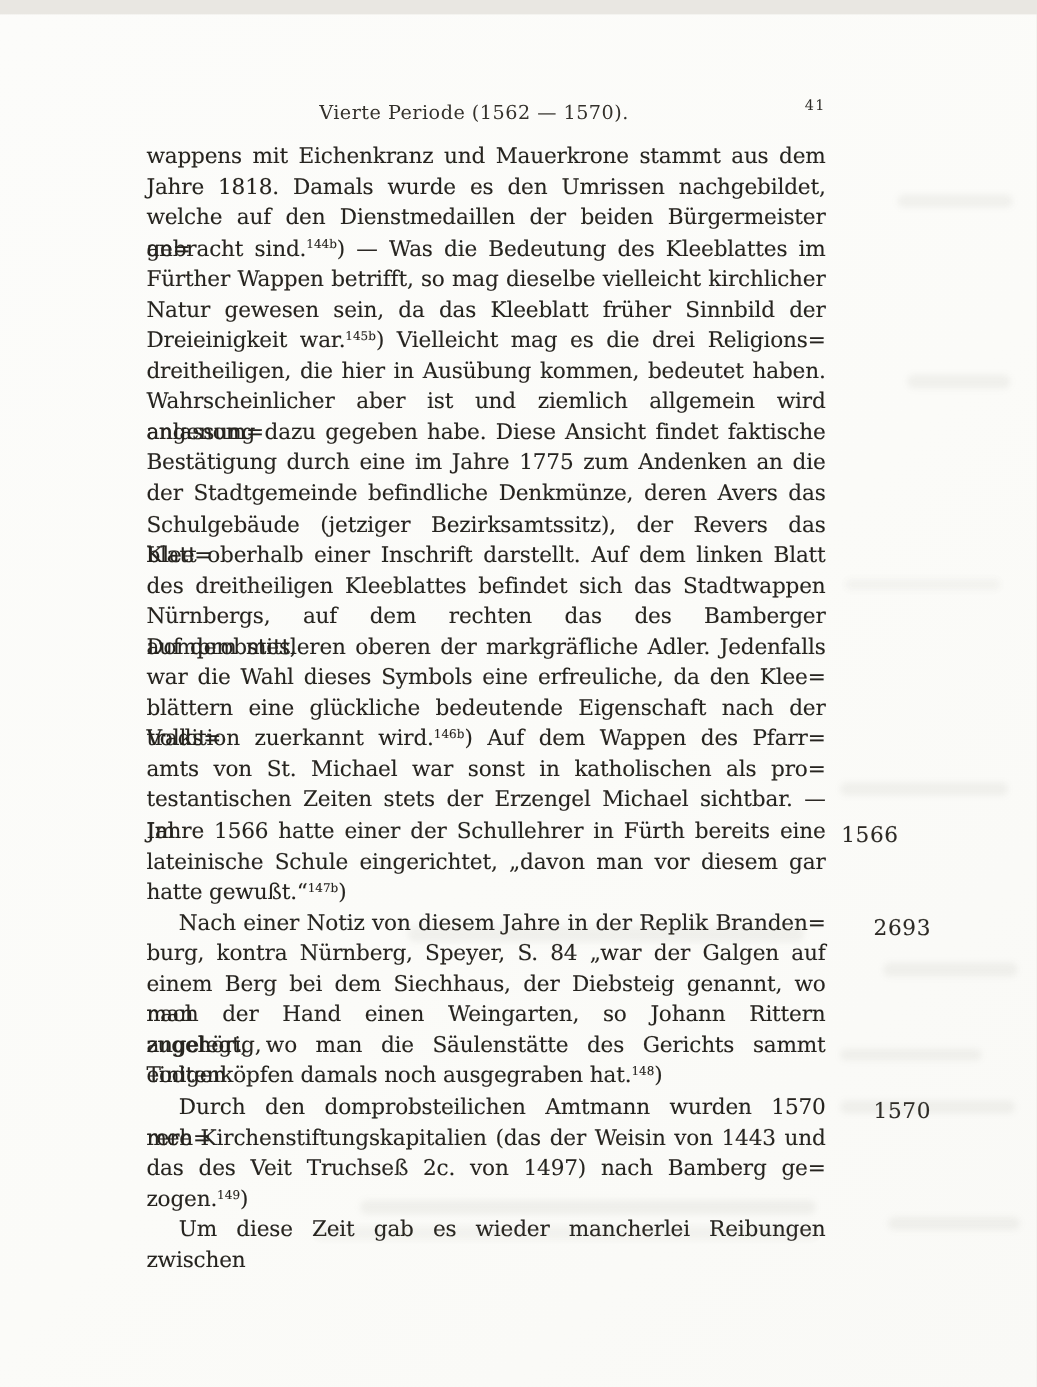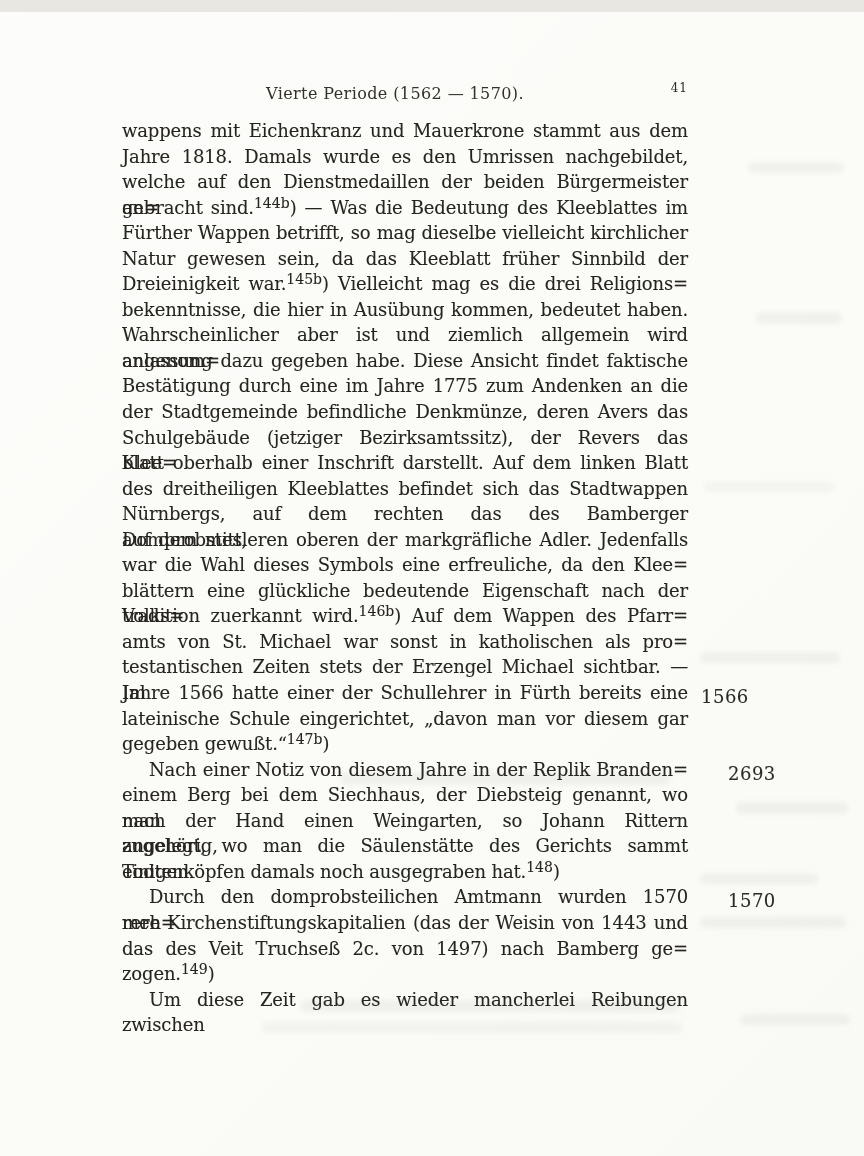--- a/index.html
+++ b/index.html
@@ -59,21 +59,21 @@
     white-space: normal;
     -webkit-text-stroke: 0.2px rgba(38, 34, 28, 0.45);
   }
   .line.last {
     text-align-last: left;
   }
   .line.indent {
     text-indent: 27px;
   }
   .line sup {
-    font-size: 14px;
+    font-size: 10px;
     line-height: 0;
     vertical-align: 6px;
     letter-spacing: 0;
   }
   .margin-year {
     position: absolute;
     left: calc(100% + 13px);
     top: 4px;
     font-size: 18px;
     letter-spacing: 0.5px;
@@ -112,39 +112,40 @@
   </div>
 
   <div id="text-body">
       <div class="line"><span>wappens mit Eichenkranz und Mauerkrone stammt aus dem</span></div>
       <div class="line"><span>Jahre 1818.  Damals wurde es den Umrissen nachgebildet,</span></div>
       <div class="line"><span>welche auf den Dienstmedaillen der beiden Bürgermeister an=</span></div>
       <div class="line"><span>gebracht sind.</span><sup>144b</sup><span>) — Was die Bedeutung des Kleeblattes im</span></div>
       <div class="line"><span>Fürther Wappen betrifft, so mag dieselbe vielleicht kirchlicher</span></div>
       <div class="line"><span>Natur gewesen sein, da das Kleeblatt früher Sinnbild der</span></div>
       <div class="line"><span>Dreieinigkeit war.</span><sup>145b</sup><span>) Vielleicht mag es die drei Religions=</span></div>
-      <div class="line"><span>bekenntnisse, die hier in Ausübung kommen, bedeutet haben.</span></div>
+      <div class="line"><span>dreitheiligen, die hier in Ausübung kommen, bedeutet haben.</span></div>
       <div class="line"><span>Wahrscheinlicher aber ist und ziemlich allgemein wird angenom=</span></div>
       <div class="line"><span>anlassung dazu gegeben habe.  Diese Ansicht findet faktische</span></div>
       <div class="line"><span>Bestätigung durch eine im Jahre 1775 zum Andenken an die</span></div>
       <div class="line"><span>der Stadtgemeinde befindliche Denkmünze, deren Avers das</span></div>
       <div class="line"><span>Schulgebäude (jetziger Bezirksamtssitz), der Revers das Klee=</span></div>
       <div class="line"><span>blatt oberhalb einer Inschrift darstellt.  Auf dem linken Blatt</span></div>
       <div class="line"><span>des dreitheiligen Kleeblattes befindet sich das Stadtwappen</span></div>
       <div class="line"><span>Nürnbergs, auf dem rechten das des Bamberger Domprobstes,</span></div>
       <div class="line"><span>auf dem mittleren oberen der markgräfliche Adler.  Jedenfalls</span></div>
       <div class="line"><span>war die Wahl dieses Symbols eine erfreuliche, da den Klee=</span></div>
       <div class="line"><span>blättern eine glückliche bedeutende Eigenschaft nach der Volks=</span></div>
       <div class="line"><span>tradition zuerkannt wird.</span><sup>146b</sup><span>)  Auf dem Wappen des Pfarr=</span></div>
       <div class="line"><span>amts von St. Michael war sonst in katholischen als pro=</span></div>
       <div class="line"><span>testantischen Zeiten stets der Erzengel Michael sichtbar. — Im</span></div>
       <div class="line"><span>Jahre 1566 hatte einer der Schullehrer in Fürth bereits eine</span><span class="margin-year">1566</span></div>
       <div class="line"><span>lateinische Schule eingerichtet, „davon man vor diesem gar</span></div>
-      <div class="line last"><span>gegeben gewußt.“</span><sup>147b</sup><span>)</span></div>
+      <div class="line last"><span>hatte gewußt.“</span><sup>147b</sup><span>)</span></div>
       <div class="line indent"><span>Nach einer Notiz von diesem Jahre in der Replik Branden=</span><span class="margin-year">2693</span></div>
+      <div class="line"><span>burg, kontra Nürnberg, Speyer, S. 84 „war der Galgen auf</span></div>
       <div class="line"><span>einem Berg bei dem Siechhaus, der Diebsteig genannt, wo man</span></div>
       <div class="line"><span>nach der Hand einen Weingarten, so Johann Rittern zugehörig,</span></div>
       <div class="line"><span>angelegt, wo man die Säulenstätte des Gerichts sammt einigen</span></div>
       <div class="line last"><span>Todtenköpfen damals noch ausgegraben hat.</span><sup>148</sup><span>)</span></div>
       <div class="line indent"><span>Durch den domprobsteilichen Amtmann wurden 1570 meh=</span><span class="margin-year">1570</span></div>
       <div class="line"><span>rere Kirchenstiftungskapitalien (das der Weisin von 1443 und</span></div>
       <div class="line"><span>das des Veit Truchseß 2c. von 1497)  nach Bamberg ge=</span></div>
       <div class="line last"><span>zogen.</span><sup>149</sup><span>)</span></div>
       <div class="line indent"><span>Um diese Zeit gab es wieder mancherlei Reibungen zwischen</span></div>
     </div>

